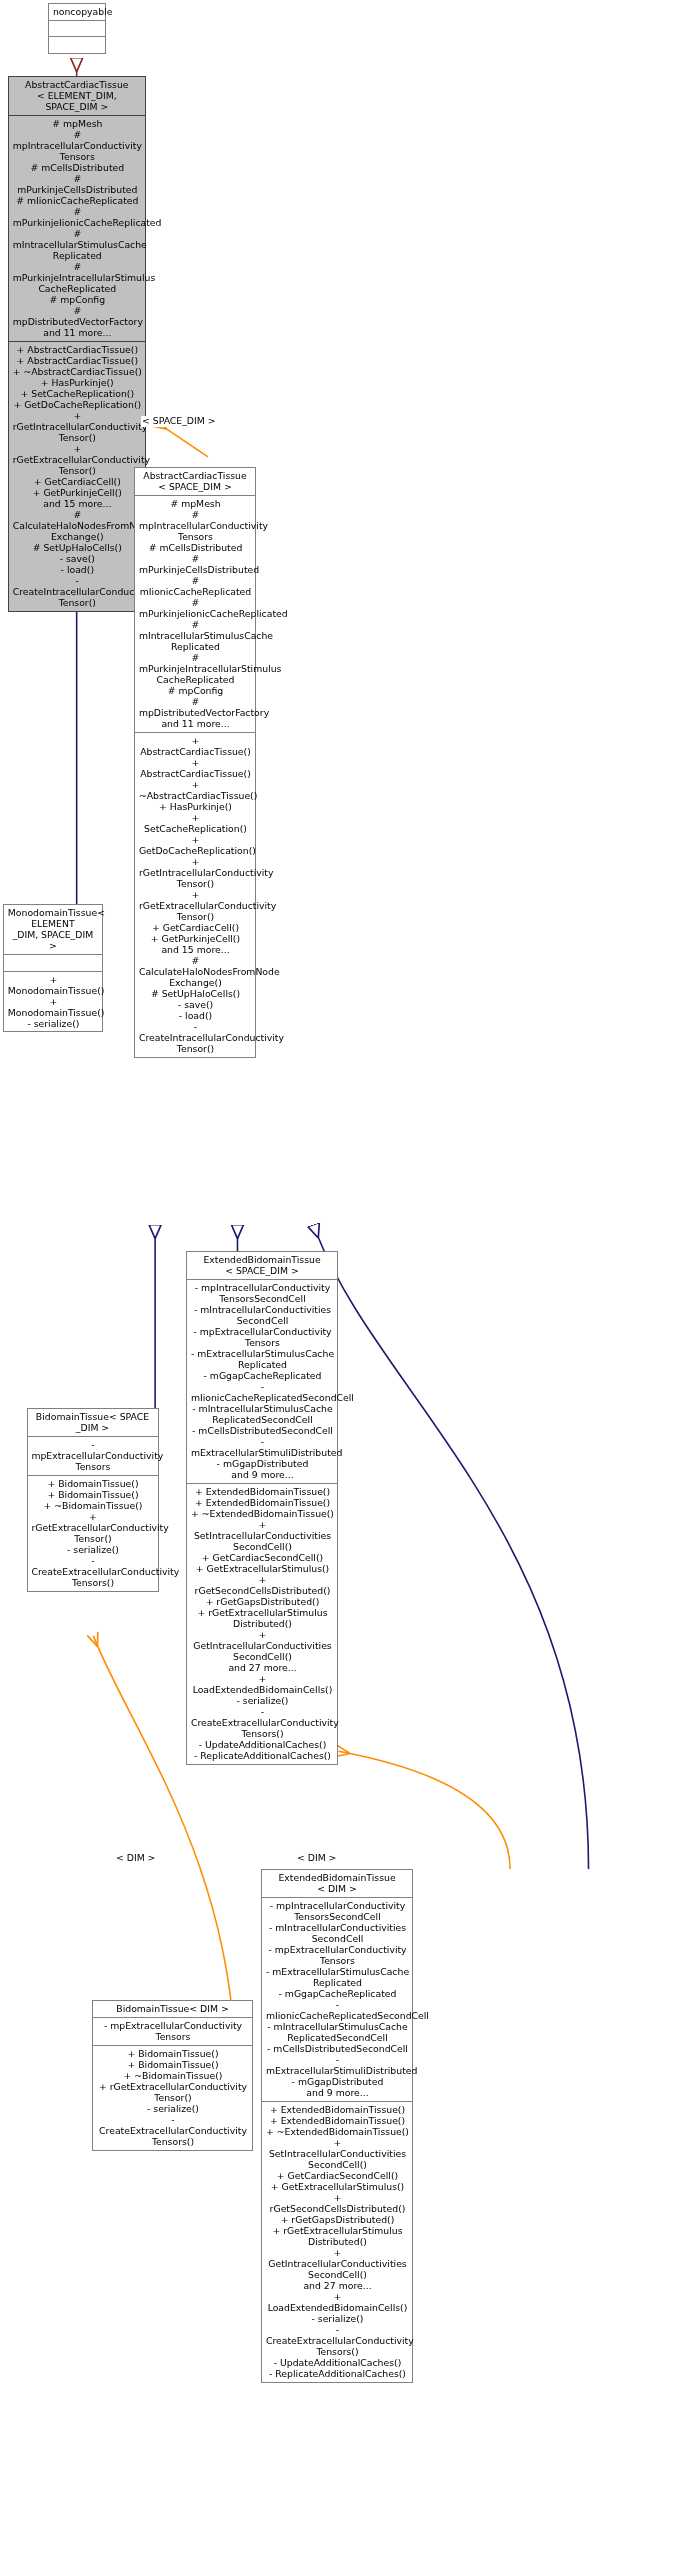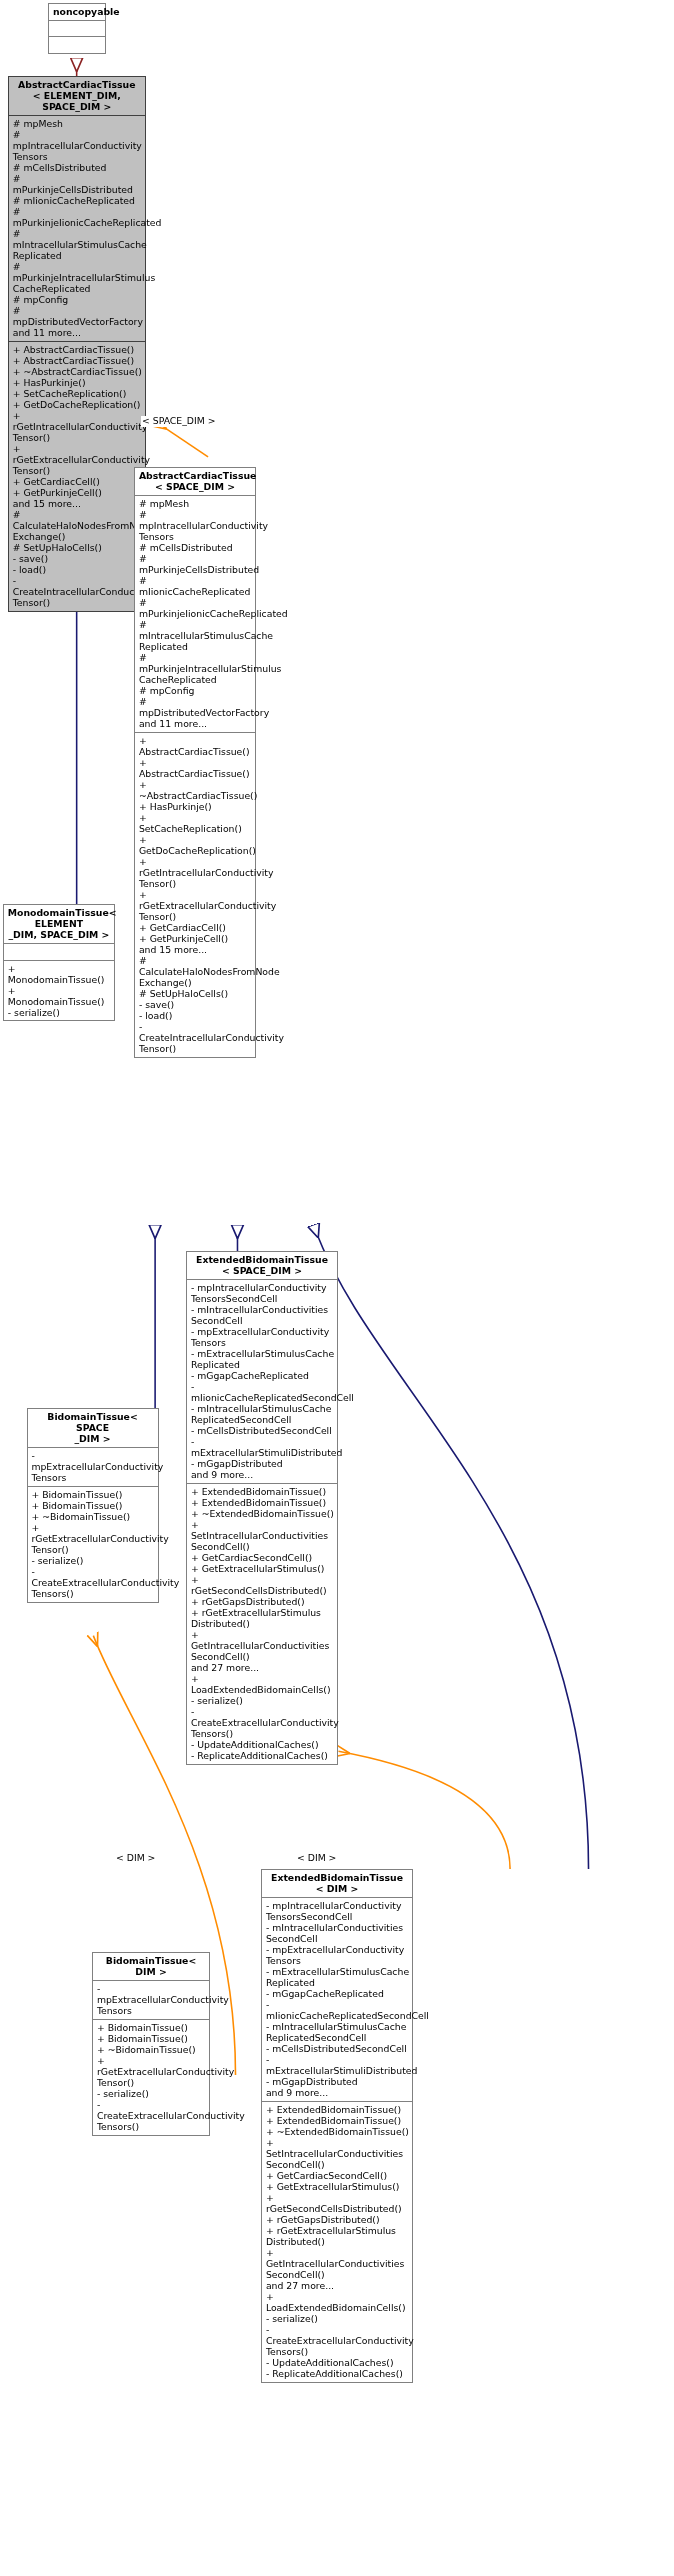--- a/index.html
+++ b/index.html
@@ -18,28 +18,27 @@
     background:#ffffff;
     font-size:9.3px;
     line-height:11px;
     color:#000000;
   }
   .node.filled{background:#c0c0c0;border:1px solid #404040;}
   .title{
     padding:2px 3.9px 2.9px 3.9px;
     text-align:center;
     white-space:pre-line;
-    font-weight:bold;
   }
   .sep{border-top:1px solid #808080;}
   .node.filled .sep{border-top:1px solid #404040;}
   .sect{
     padding:2px 2.9px 2.9px 3.9px;
     white-space:pre-line;
-    text-align:left;
+    text-align:center;
   }
   .sect.empty{min-height:10.8px;}
   .elabel{
     position:absolute;
     font-size:9.3px;
     color:#000000;
     background:#ffffff;
     white-space:nowrap;
     padding:0 1px;
     line-height:10.8px;
@@ -176,21 +175,21 @@
 and 15 more...
 # CalculateHaloNodesFromNode
 Exchange()
 # SetUpHaloCells()
 - save()
 - load()
 - CreateIntracellularConductivity
 Tensor()</div>
   </div>
 
-  <div class="node" style="left:2.9px;top:904px;width:112px;">
+  <div class="node" style="left:2.9px;top:904px;width:100px;">
     <div class="title">MonodomainTissue&lt; ELEMENT
 _DIM, SPACE_DIM &gt;</div>
     <div class="sect sep empty"></div>
     <div class="sect sep">+ MonodomainTissue()
 + MonodomainTissue()
 - serialize()</div>
   </div>
 
   <div class="node" style="left:26.5px;top:1408px;width:132px;">
     <div class="title">BidomainTissue&lt; SPACE
@@ -241,21 +240,21 @@
 SecondCell()
 and 27 more...
 + LoadExtendedBidomainCells()
 - serialize()
 - CreateExtracellularConductivity
 Tensors()
 - UpdateAdditionalCaches()
 - ReplicateAdditionalCaches()</div>
   </div>
 
-  <div class="node" style="left:92px;top:1952px;width:118px;">
+  <div class="node" style="left:92px;top:2000px;width:161px;">
     <div class="title">BidomainTissue&lt; DIM &gt;</div>
     <div class="sect sep">- mpExtracellularConductivity
 Tensors</div>
     <div class="sect sep">+ BidomainTissue()
 + BidomainTissue()
 + ~BidomainTissue()
 + rGetExtracellularConductivity
 Tensor()
 - serialize()
 - CreateExtracellularConductivity

